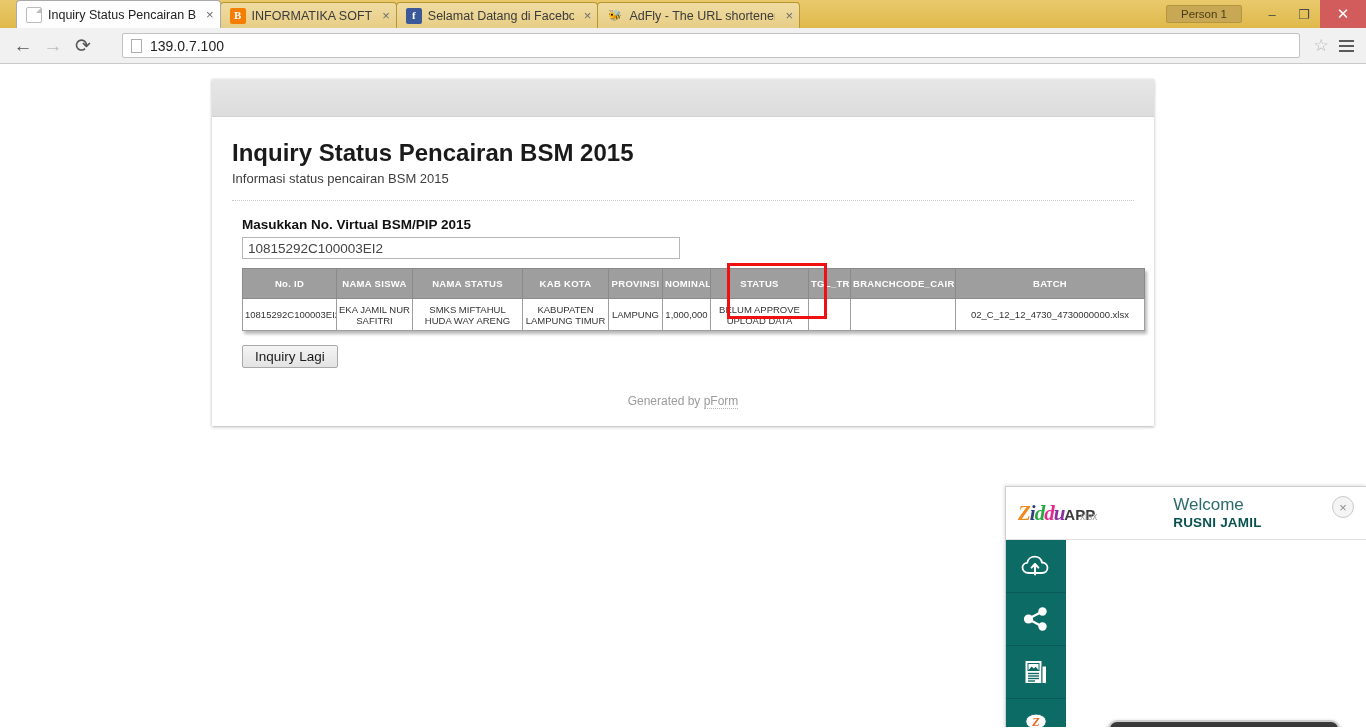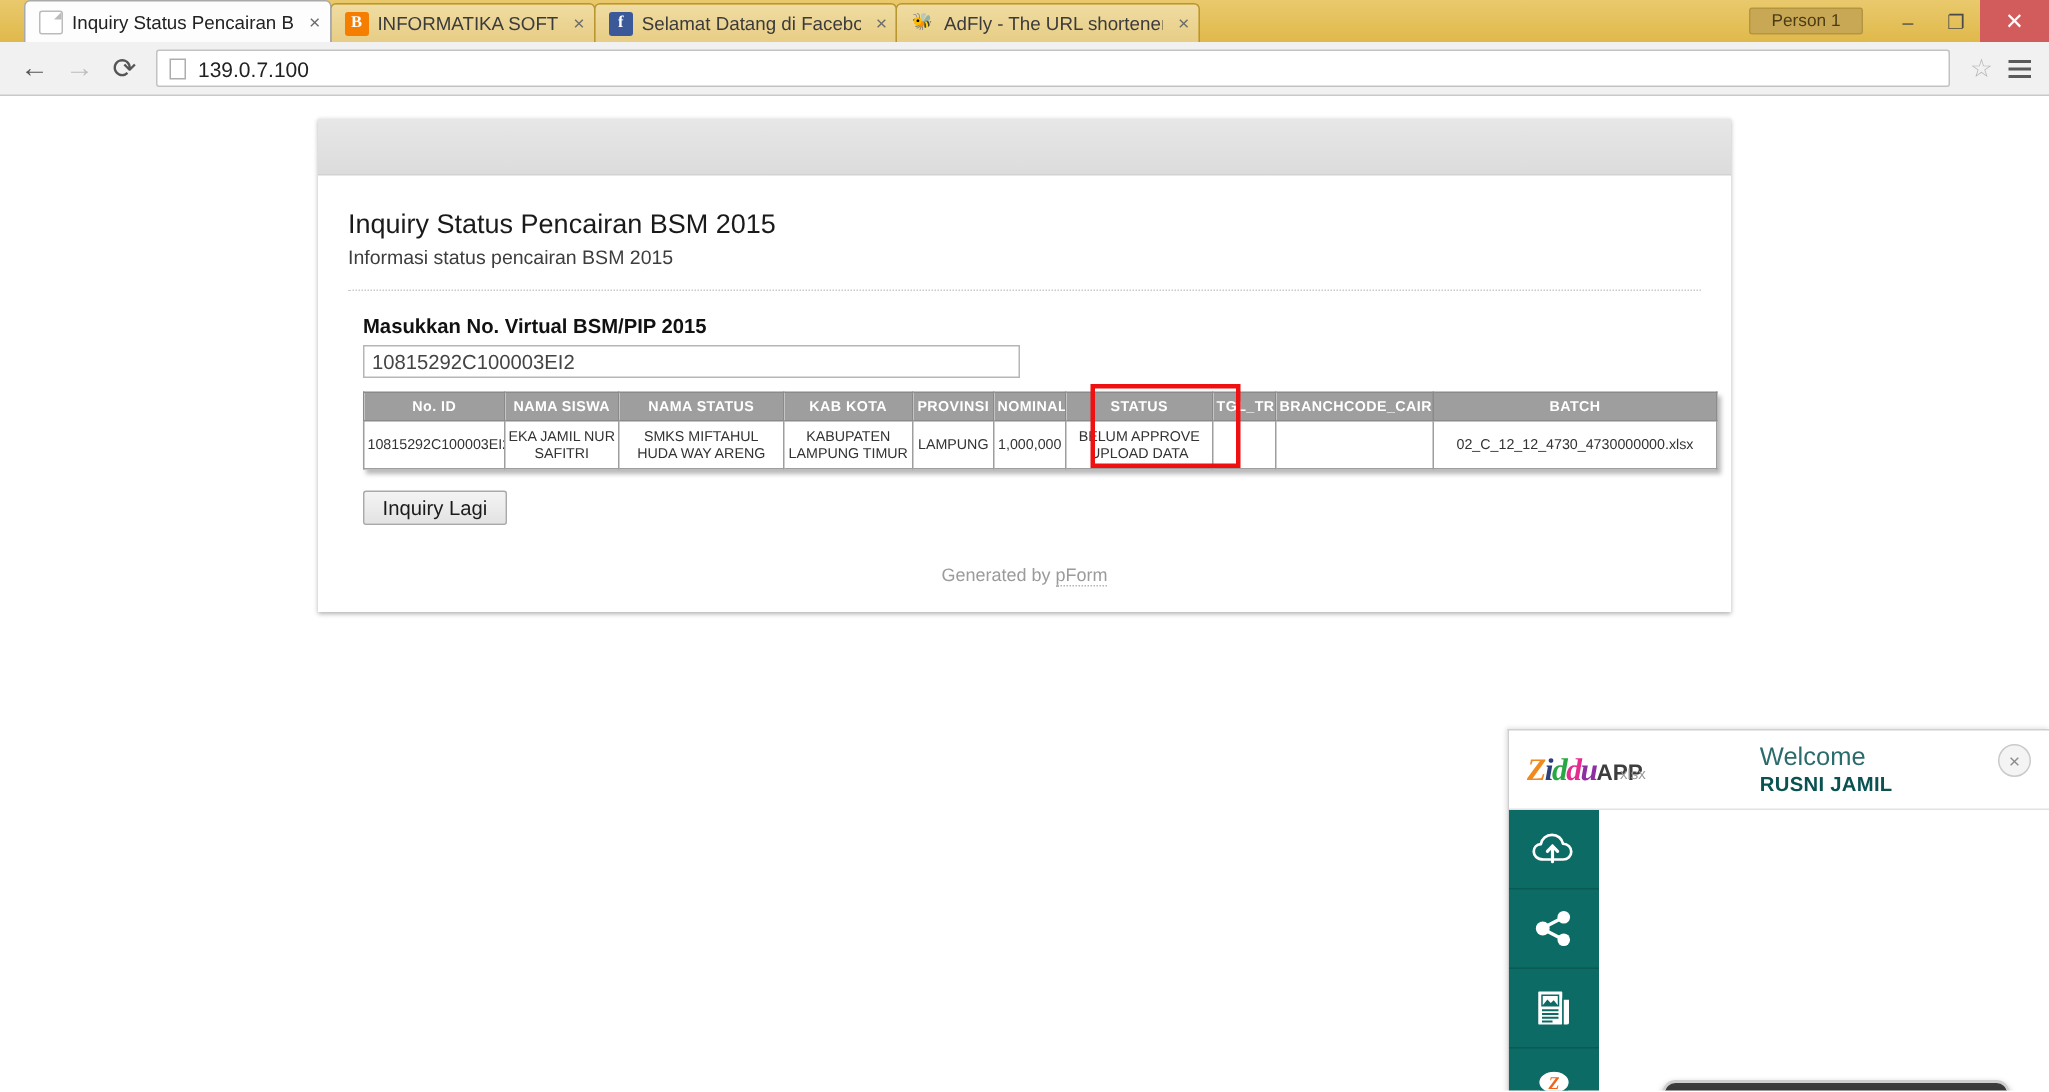--- a/index.html
+++ b/index.html
@@ -134,21 +134,21 @@
     width: 30px; height: 30px;
     display: flex; align-items: center; justify-content: center;
     color: #555;
     font-size: 19px;
     cursor: pointer;
   }
   .navbtn.disabled { color: #bdbdbd; }
   .omnibox {
     flex: 1;
     height: 25px;
-    margin: 0 8px 0 6px;
+    margin: 0 8px 0 24px;
     background: #fff;
     border: 1px solid #c2c2c2;
     border-radius: 2px;
     display: flex;
     align-items: center;
     padding: 0 8px;
     font-size: 14px;
     color: #9a9a9a;
   }
   .omnibox .page-icon {
@@ -191,22 +191,22 @@
   }
   .pform-head {
     height: 38px;
     background: linear-gradient(to bottom, #e7e7e7 0%, #dcdcdc 100%);
     border-bottom: 1px solid #d2d2d2;
   }
   .pform-body { padding: 22px 20px 18px 20px; }
 
   h1.form-title {
     margin: 0;
-    font-size: 18px;
-    font-weight: normal;
+    font-size: 24px;
+    font-weight: bold;
     color: #1a1a1a;
     letter-spacing: 0px;
   }
   .form-sub {
     margin: 4px 0 0 0;
     font-size: 13px;
     color: #3d3d3d;
   }
   .hr-dots {
     margin: 14px 0 0 0;
@@ -248,21 +248,21 @@
   }
   table.res th {
     background: #9e9e9e;
     color: #ffffff;
     font-size: 9.5px;
     font-weight: bold;
     letter-spacing: 0.3px;
     text-align: center;
     padding: 3px 2px;
     border: 1px solid #8a8a8a;
-    height: 19px;
+    height: 30px;
     white-space: nowrap;
     overflow: hidden;
   }
   table.res td {
     background: #ffffff;
     color: #333;
     font-size: 9.5px;
     text-align: center;
     padding: 3px 2px;
     border: 1px solid #9e9e9e;

